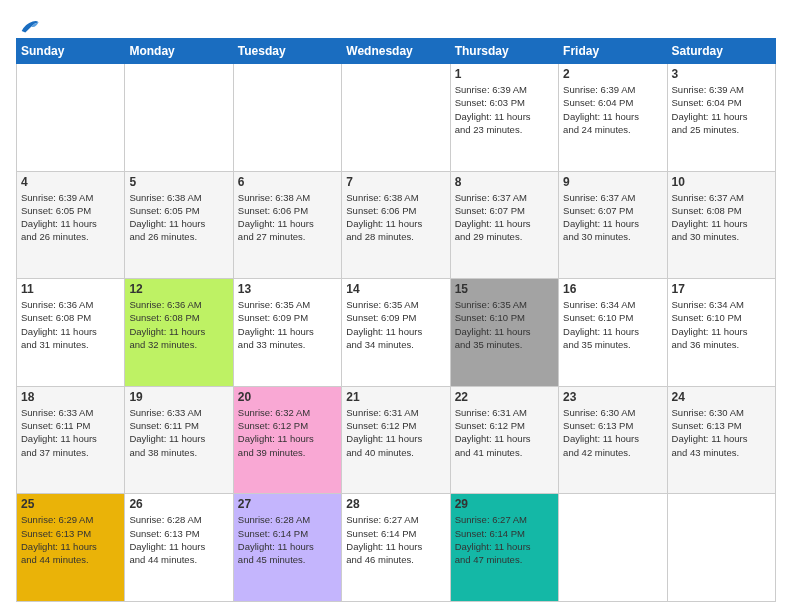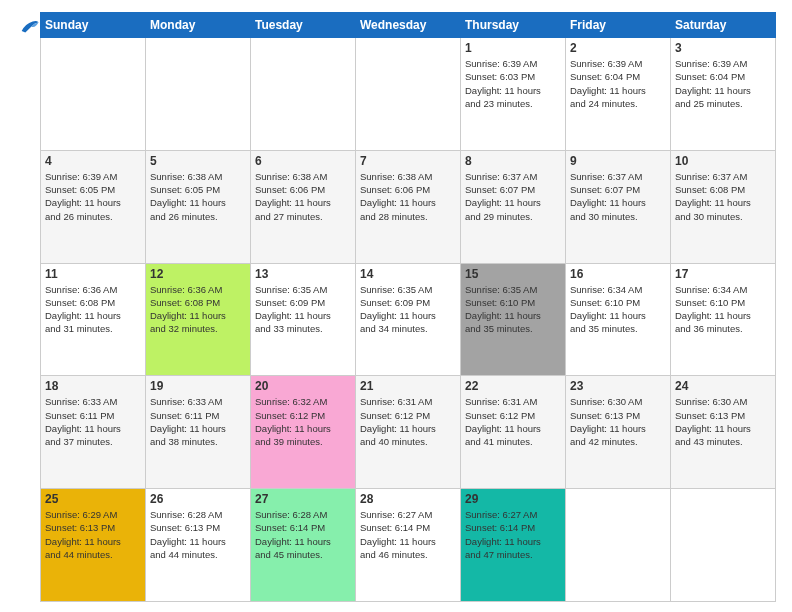--- a/index.html
+++ b/index.html
@@ -8,21 +8,21 @@
       height: 612px;
       font-family: Arial, sans-serif;
       background: #fff;
       overflow: hidden;
     }
     .page {
       width: 792px;
       height: 612px;
       padding: 12px 16px 10px 16px;
       display: flex;
-      flex-direction: row;
+      flex-direction: column;
     }
     .header {
       display: flex;
       align-items: flex-start;
       justify-content: space-between;
       margin-bottom: 4px;
     }
     .logo {
       display: flex;
       align-items: center;
@@ -321,21 +321,21 @@
 Daylight: 11 hours
 and 44 minutes.</div>
           </td>
           <td style="background: rgb(255, 255, 255);">
             <span class="day-number">26</span>
             <div class="day-info" style="white-space: pre-line;">Sunrise: 6:28 AM
 Sunset: 6:13 PM
 Daylight: 11 hours
 and 44 minutes.</div>
           </td>
-          <td style="background: #86efac;">
+          <td style="background: #c4b5fd;">
             <span class="day-number">27</span>
             <div class="day-info" style="white-space: pre-line;">Sunrise: 6:28 AM
 Sunset: 6:14 PM
 Daylight: 11 hours
 and 45 minutes.</div>
           </td>
           <td style="background: rgb(255, 255, 255);">
             <span class="day-number">28</span>
             <div class="day-info" style="white-space: pre-line;">Sunrise: 6:27 AM
 Sunset: 6:14 PM

